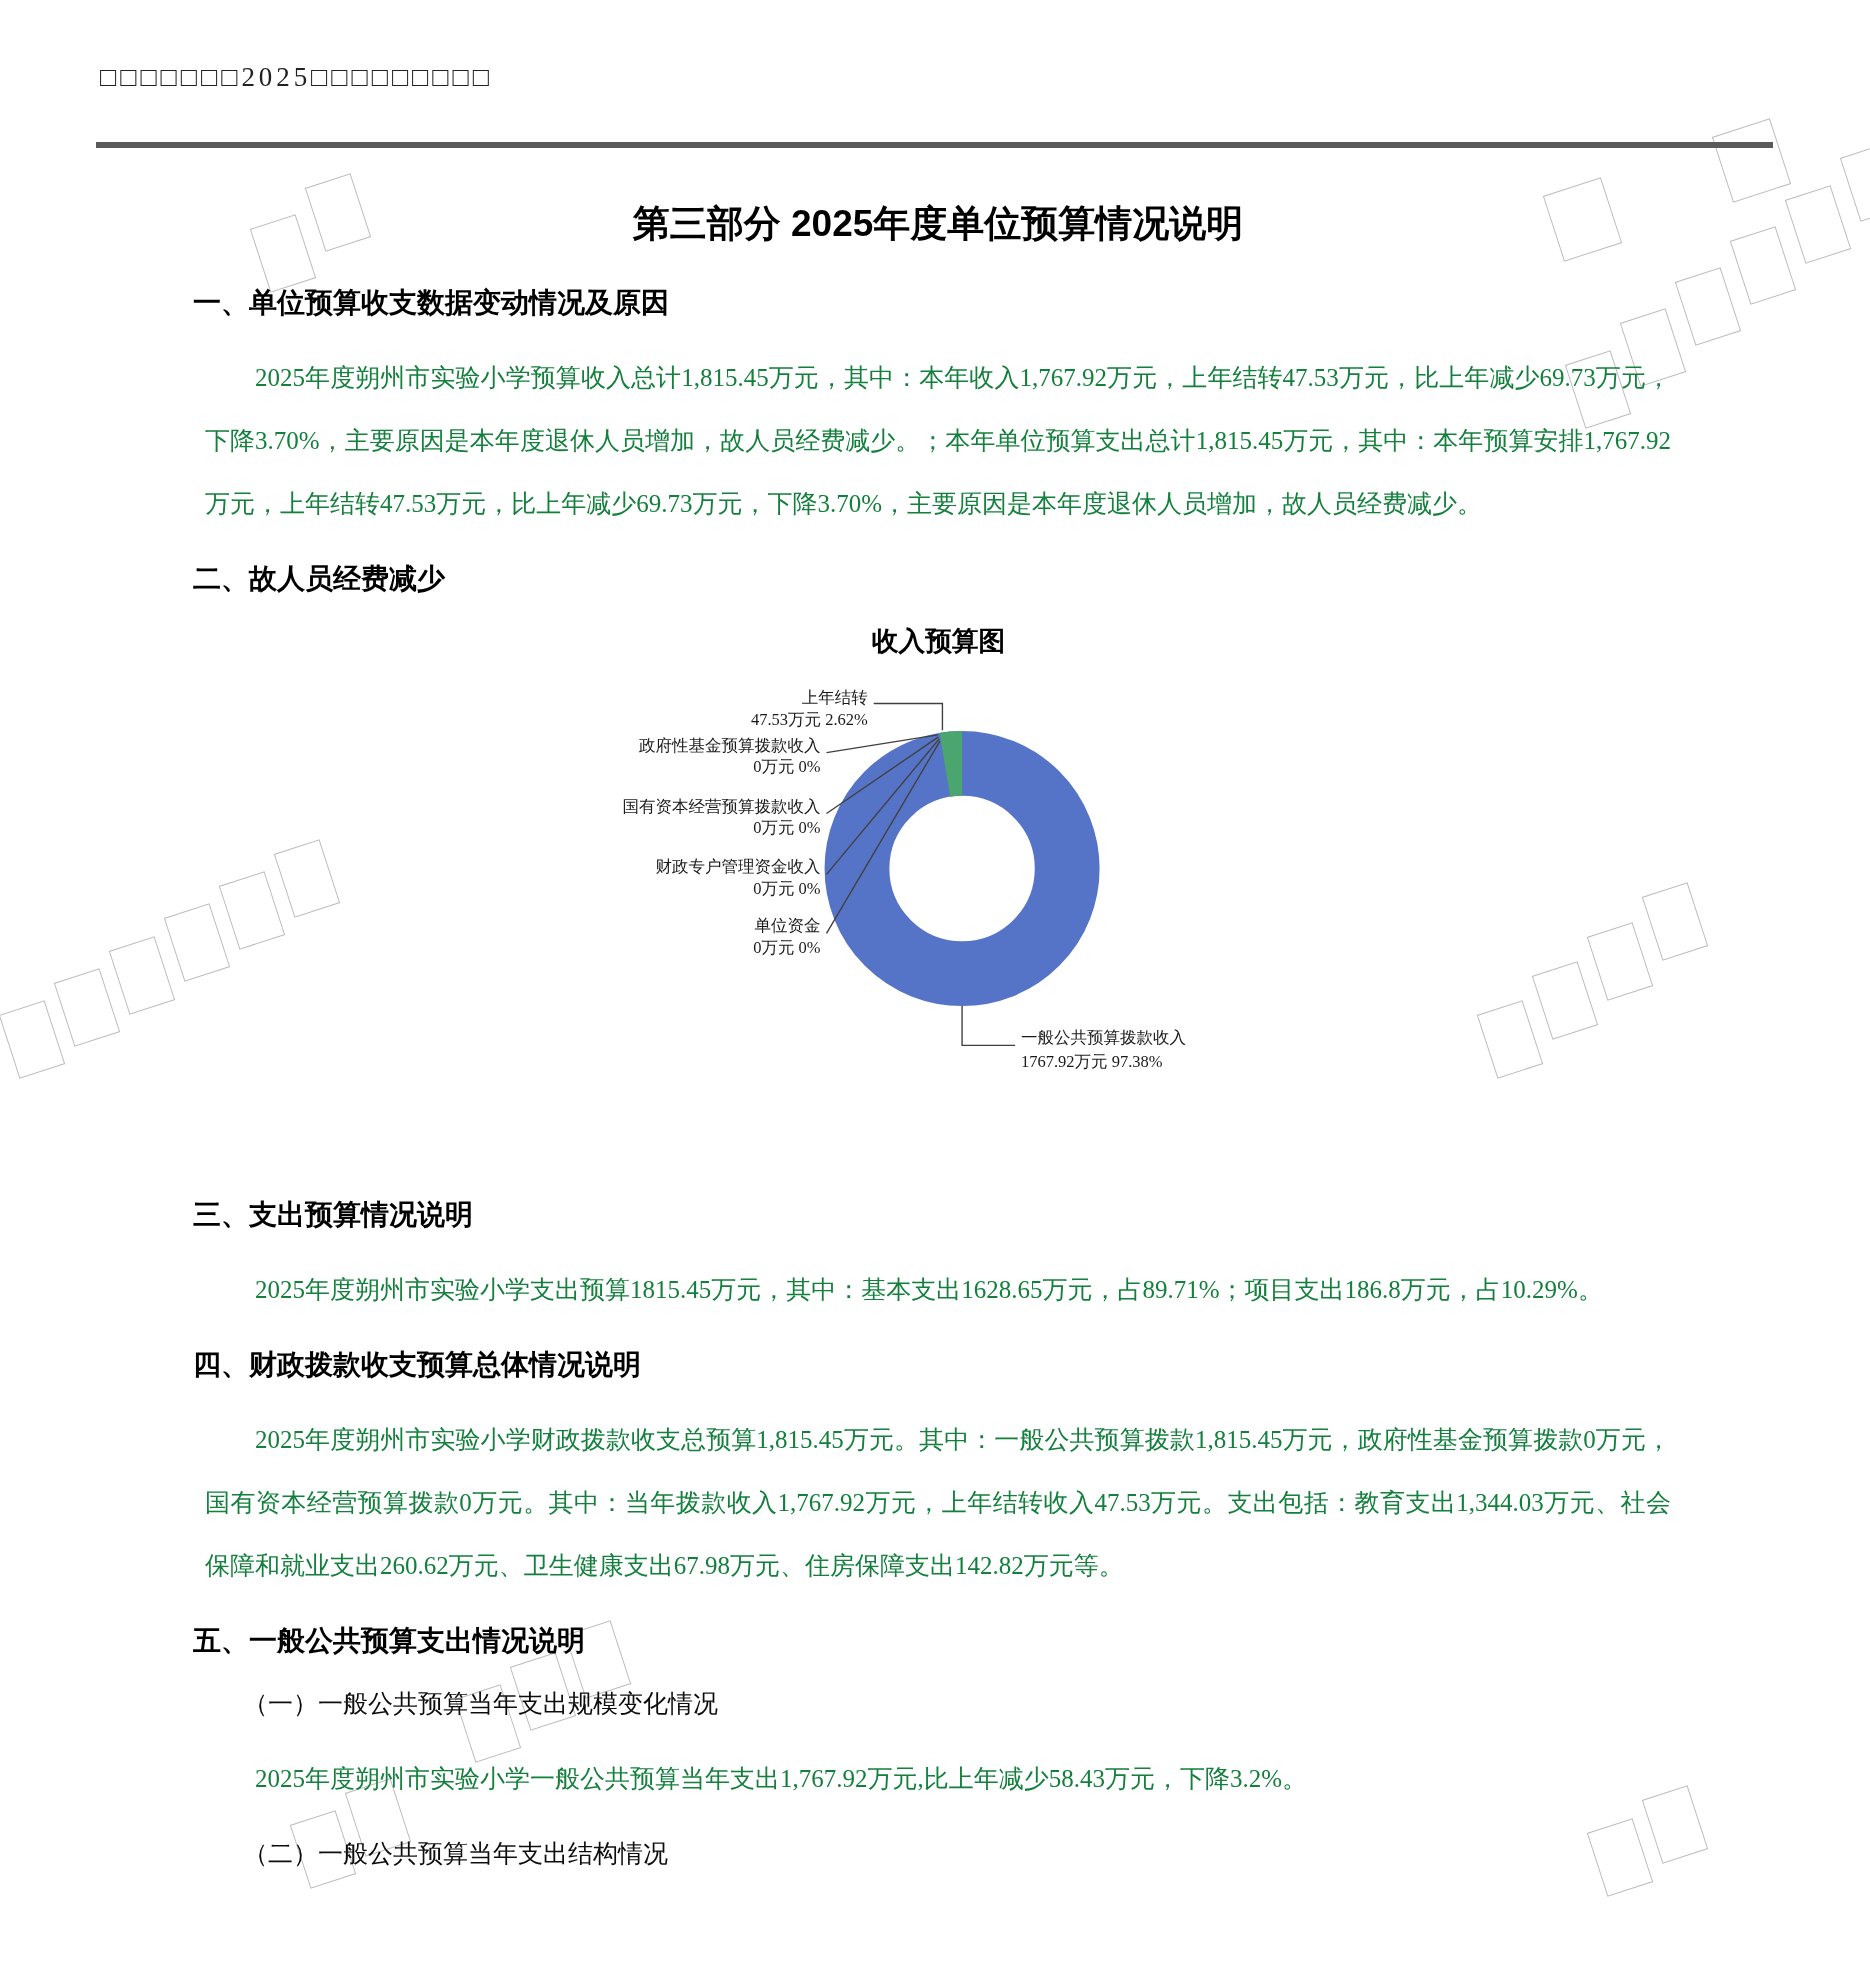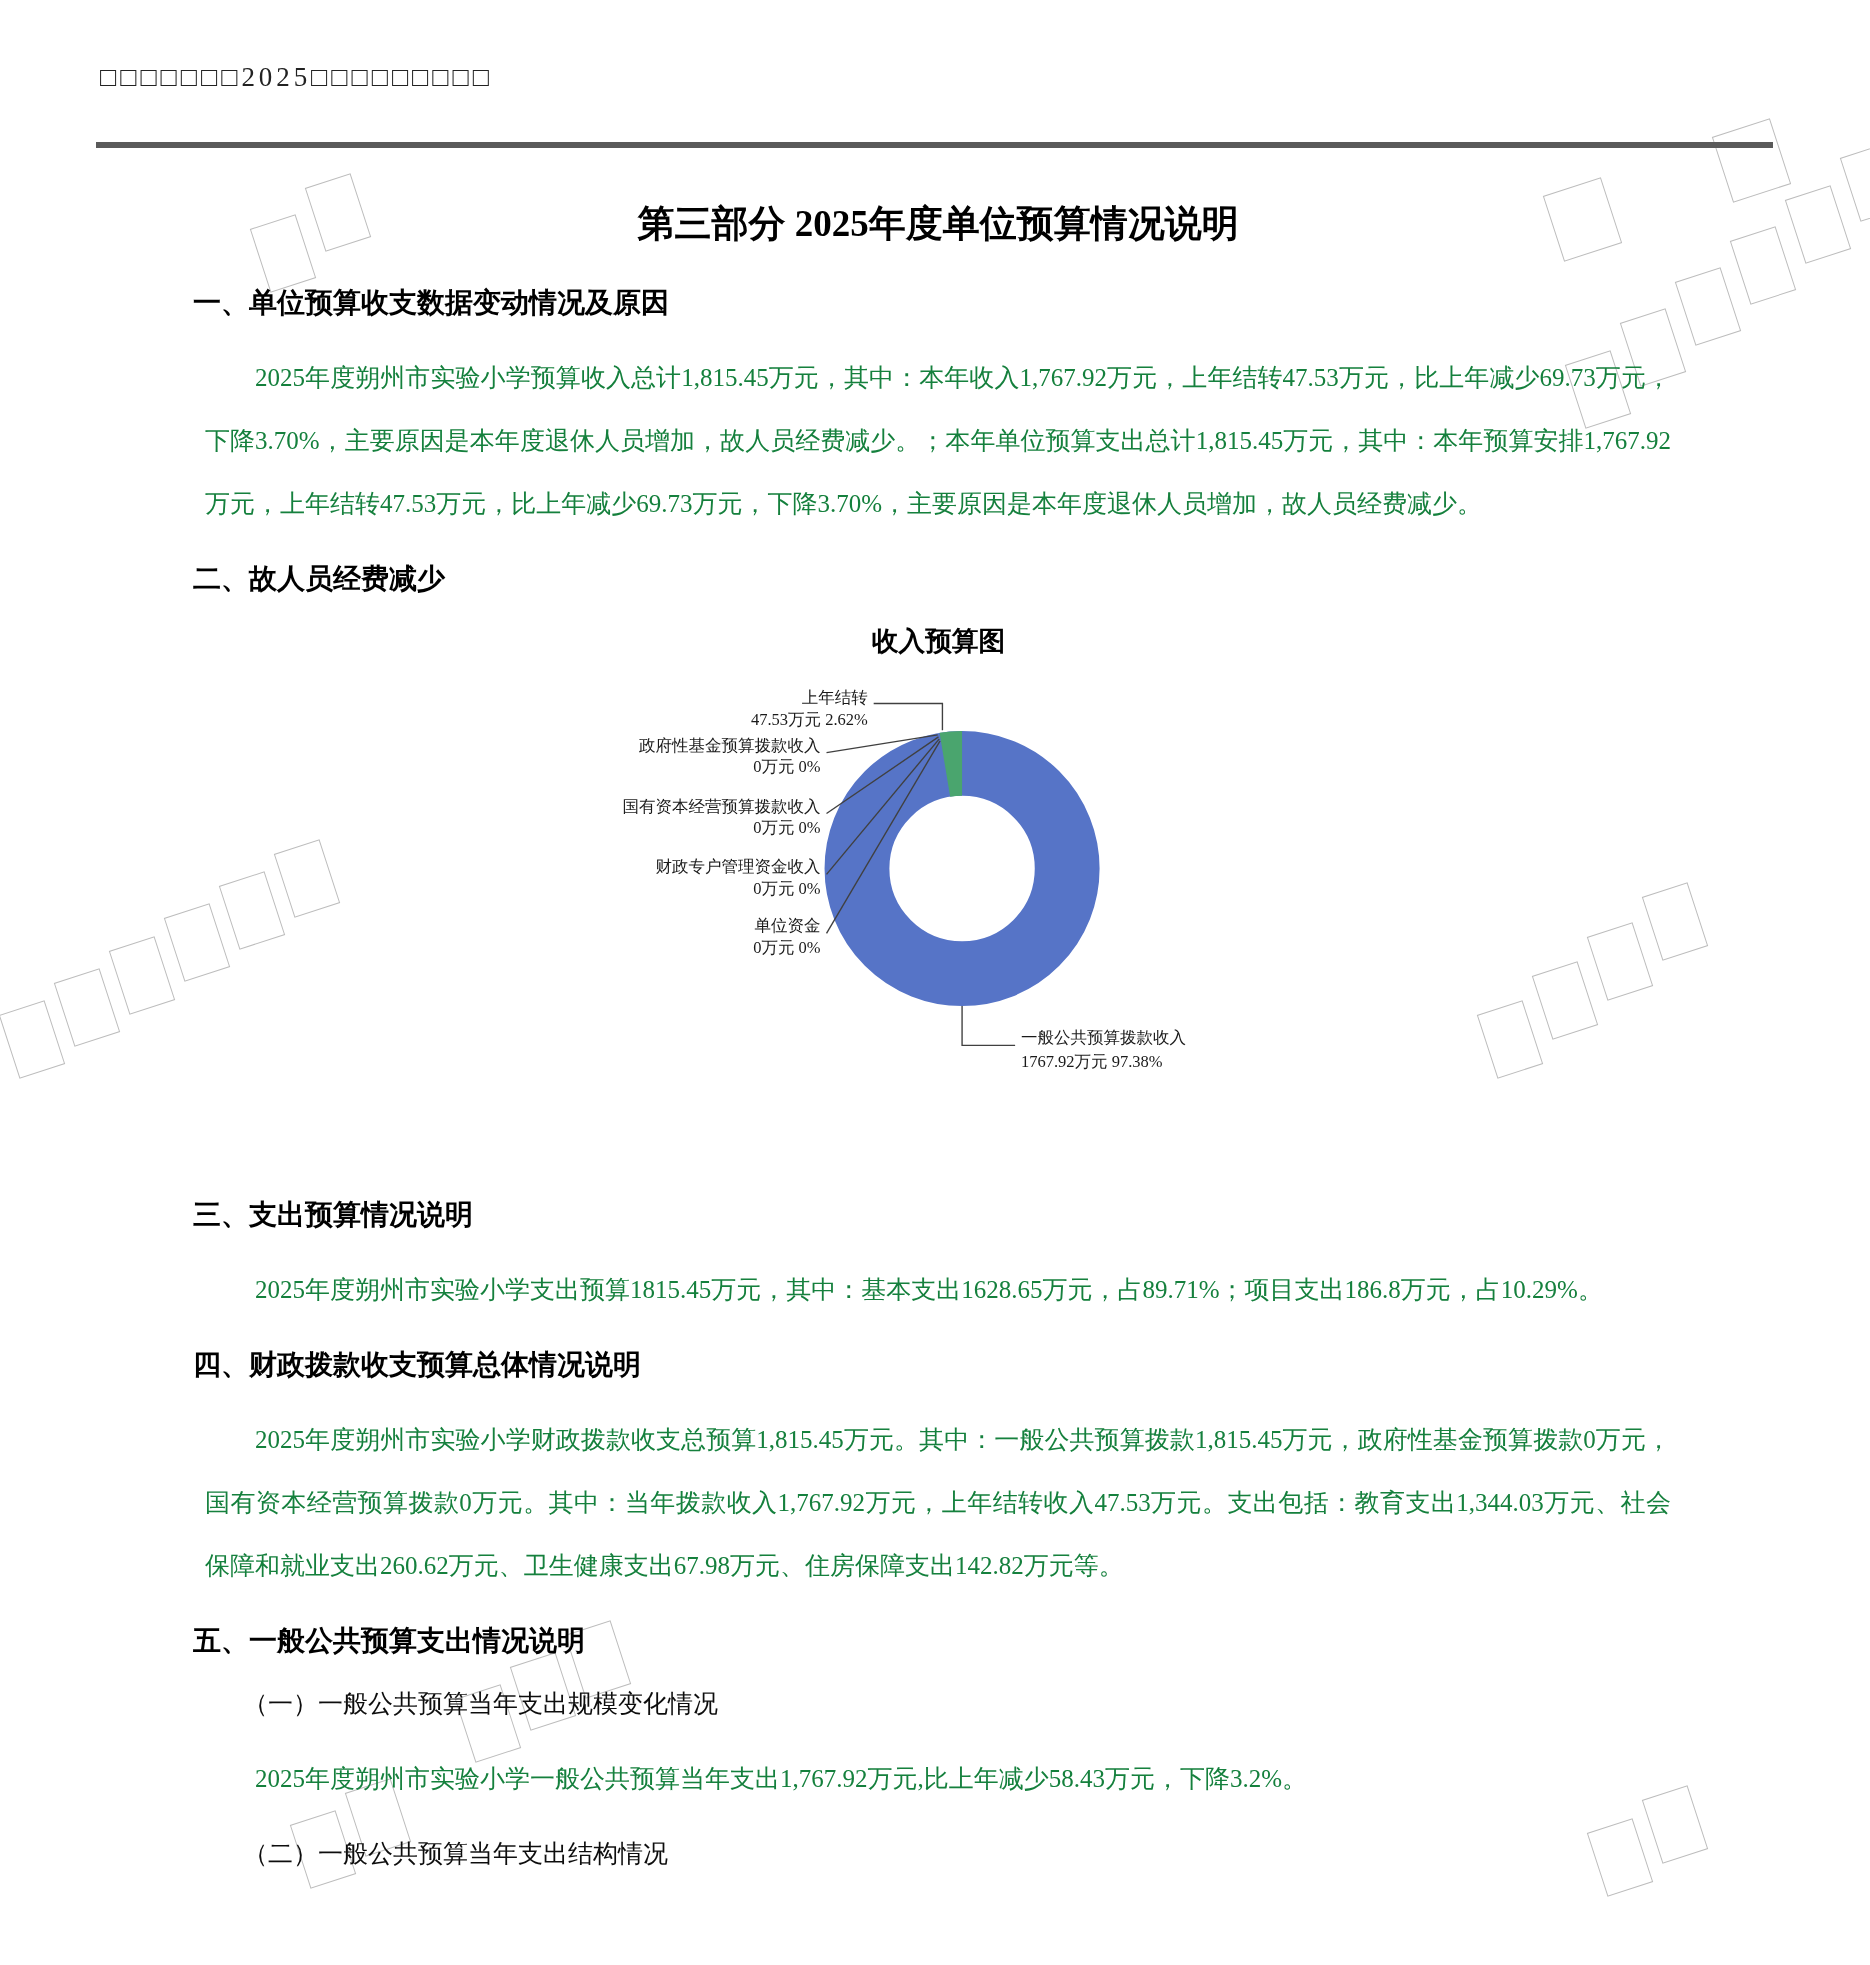--- a/index.html
+++ b/index.html
@@ -26,21 +26,21 @@
     z-index:2;white-space:nowrap;margin-top:20px;
   }
   .top-rule{
     position:absolute;top:142px;left:96px;right:98px;height:6.3px;
     background:#5a5a5a;z-index:2;
   }
   .content{
     position:absolute;top:198px;left:193px;width:1490px;z-index:2;
   }
   .doc-title{
-    font-family:Liberation Serif, serif;
+    font-family:Liberation Sans, sans-serif;
     font-weight:bold;font-size:37px;text-align:center;
     margin:0 0 21.6px 0;line-height:51px;color:#000;
   }
   .sec-heading{
     font-family:"Liberation Sans", sans-serif;
     font-weight:bold;font-size:28px;line-height:63px;
     margin:0;color:#000;
   }
   .para{
     font-size:25px;line-height:63px;margin:12px;

